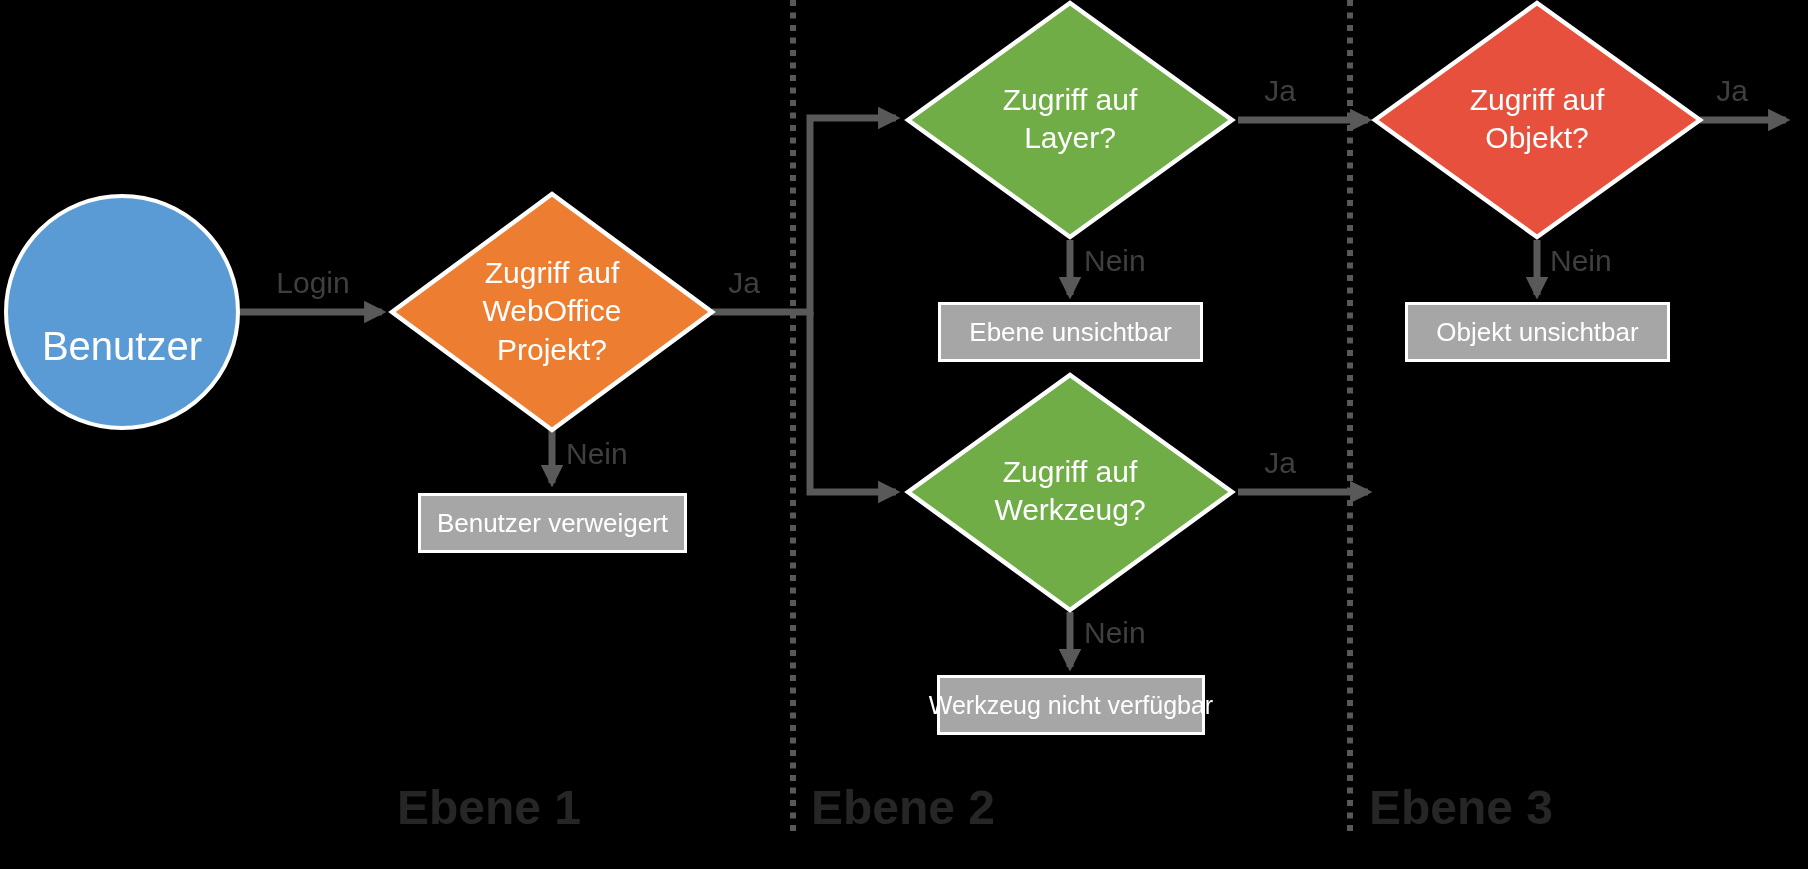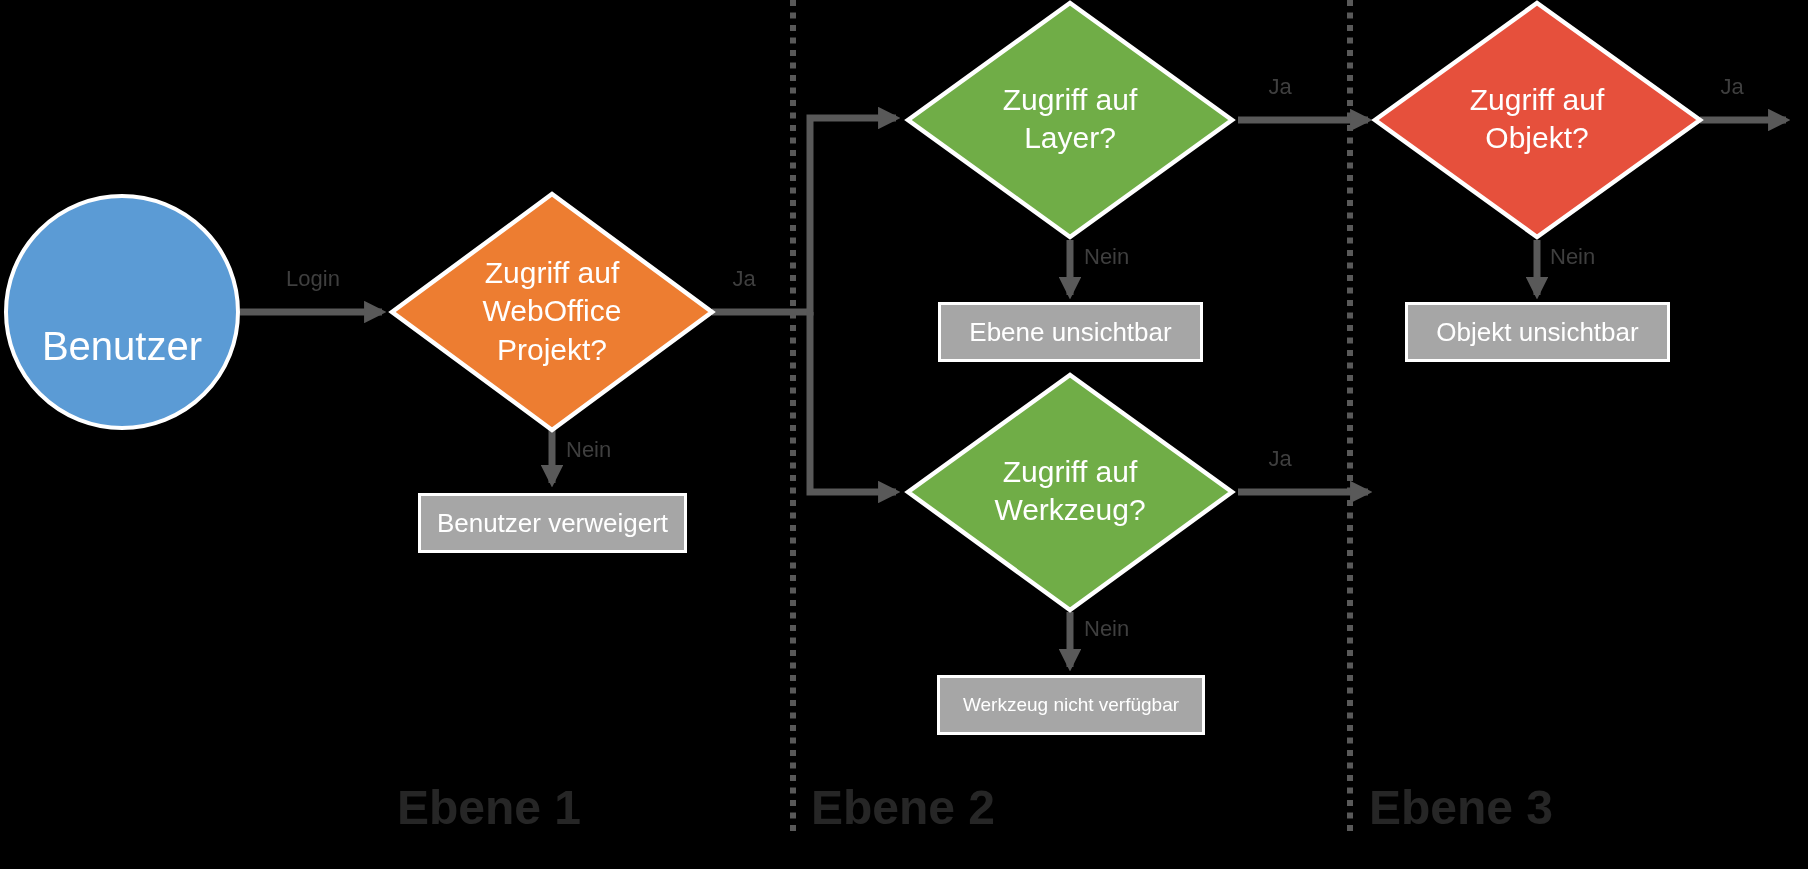--- a/index.html
+++ b/index.html
@@ -36,25 +36,25 @@
     background: #A6A6A6;
     border: 3px solid #ffffff;
     color: #ffffff;
     font-weight: 300;
     display: flex;
     align-items: center;
     justify-content: center;
     font-size: 26px;
     white-space: nowrap;
   }
-  .result-box.small-text { font-size: 19px; }
+  .result-box.small-text { font-size: 25px; }
   .edge-label {
     position: absolute;
     color: #3F3F3F;
-    font-size: 22px;
+    font-size: 30px;
     font-weight: 300;
     white-space: nowrap;
   }
   .edge-label.centered { text-align: center; }
   .lane-label {
     position: absolute;
     color: #262626;
     font-size: 48px;
     font-weight: 700;
     width: 220px;

